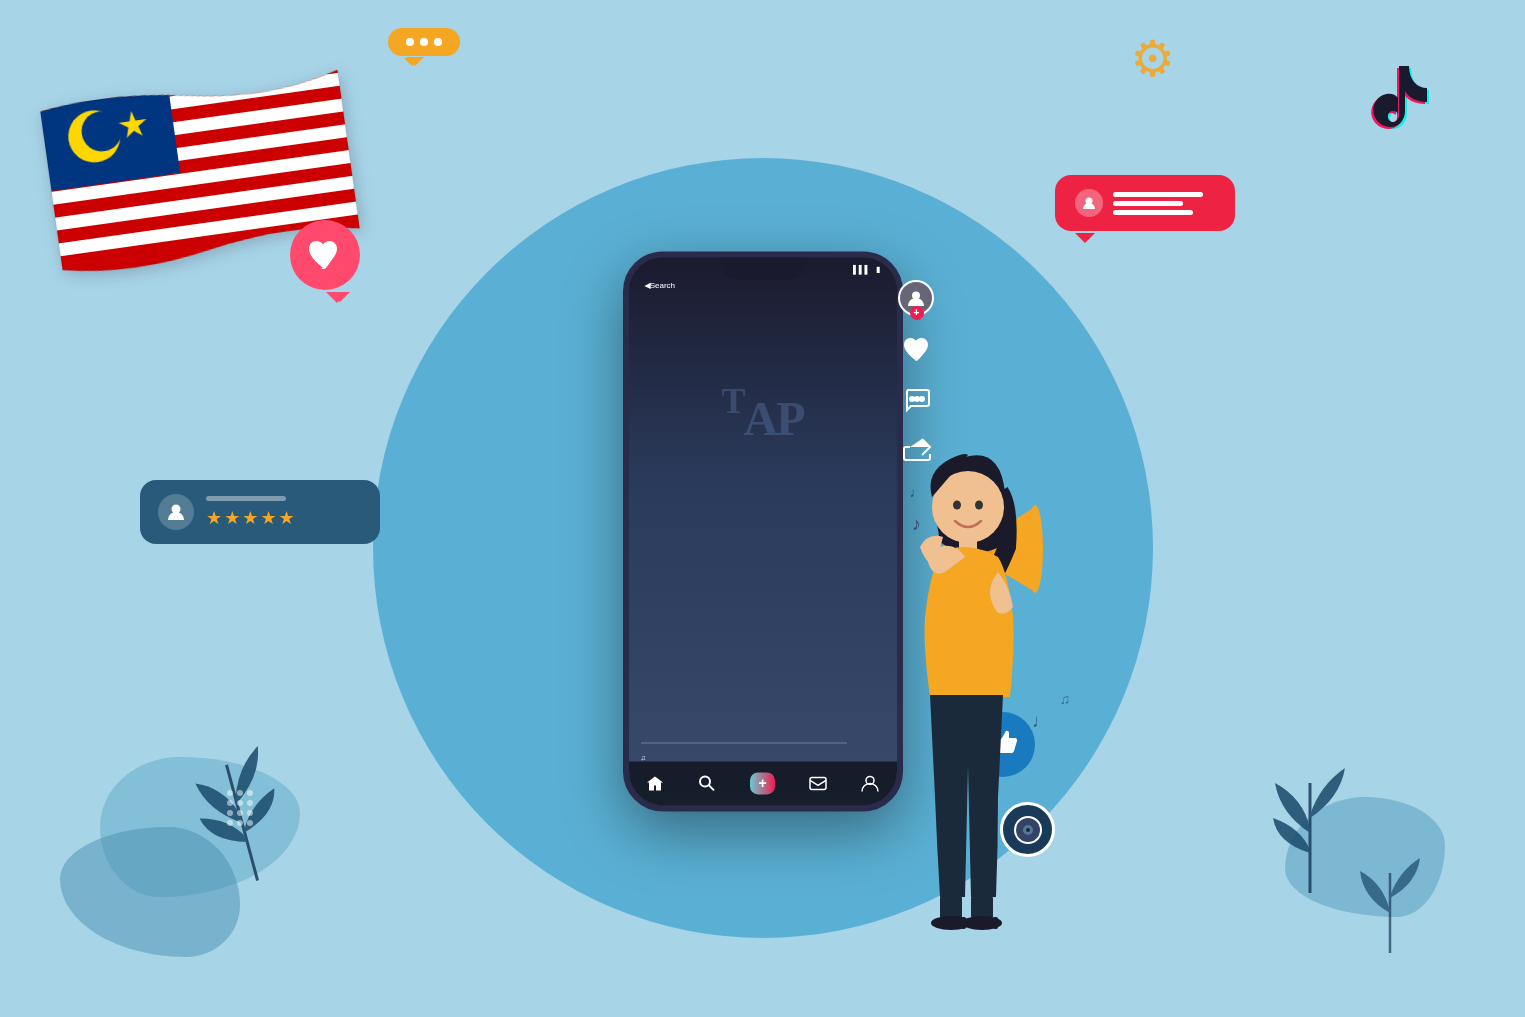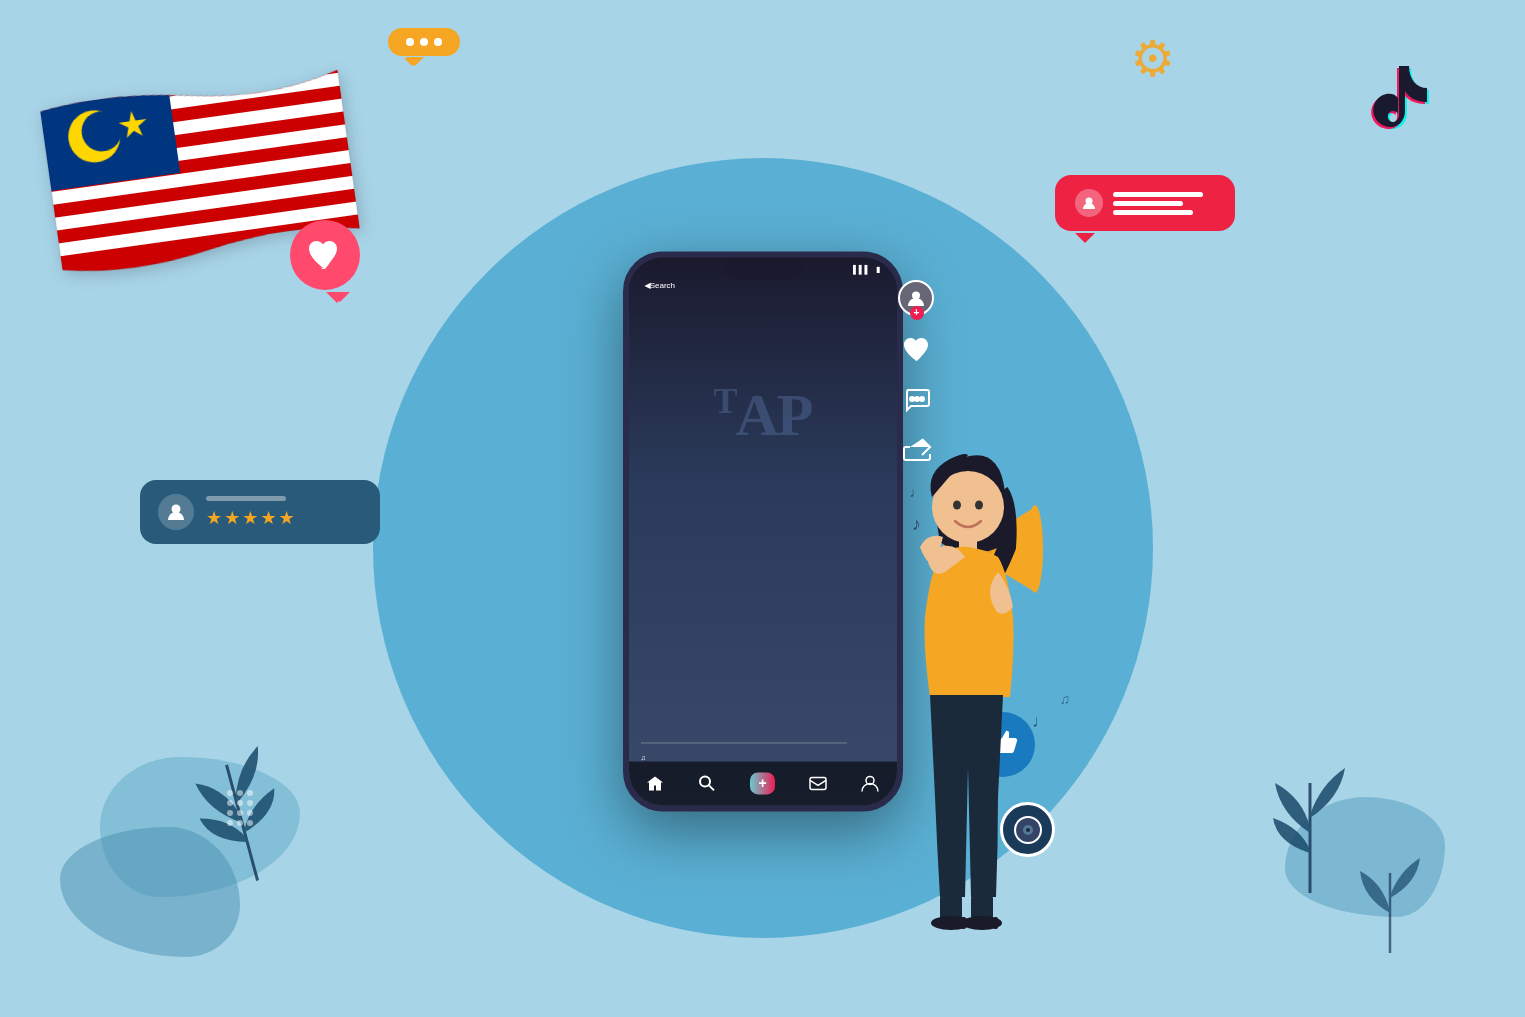--- a/index.html
+++ b/index.html
@@ -700,21 +700,21 @@
       <span style="margin-left:-5px;"> Search</span>
     </div>
 
     <div class="nav-tabs">
       <span class="nav-tab"></span>
       <span class="nav-divider"></span>
       <span class="nav-tab active"></span>
     </div>
 
     <div class="tap-watermark">
-      <span style="font-size:48px;vertical-align:super;font-size:36px;">T</span><span style="font-size:60px;">AP</span>
+      <span style="font-size:48px;vertical-align:super;font-size:36px;">T</span><span style="font-size:48px;">AP</span>
     </div>
 
     <div class="video-caption">
       <div class="username"></div>
       <div class="caption-text"></div>
       <div class="caption-text"></div>
       <div class="see-translation"></div>
     </div>
 
     <div class="music-info">

